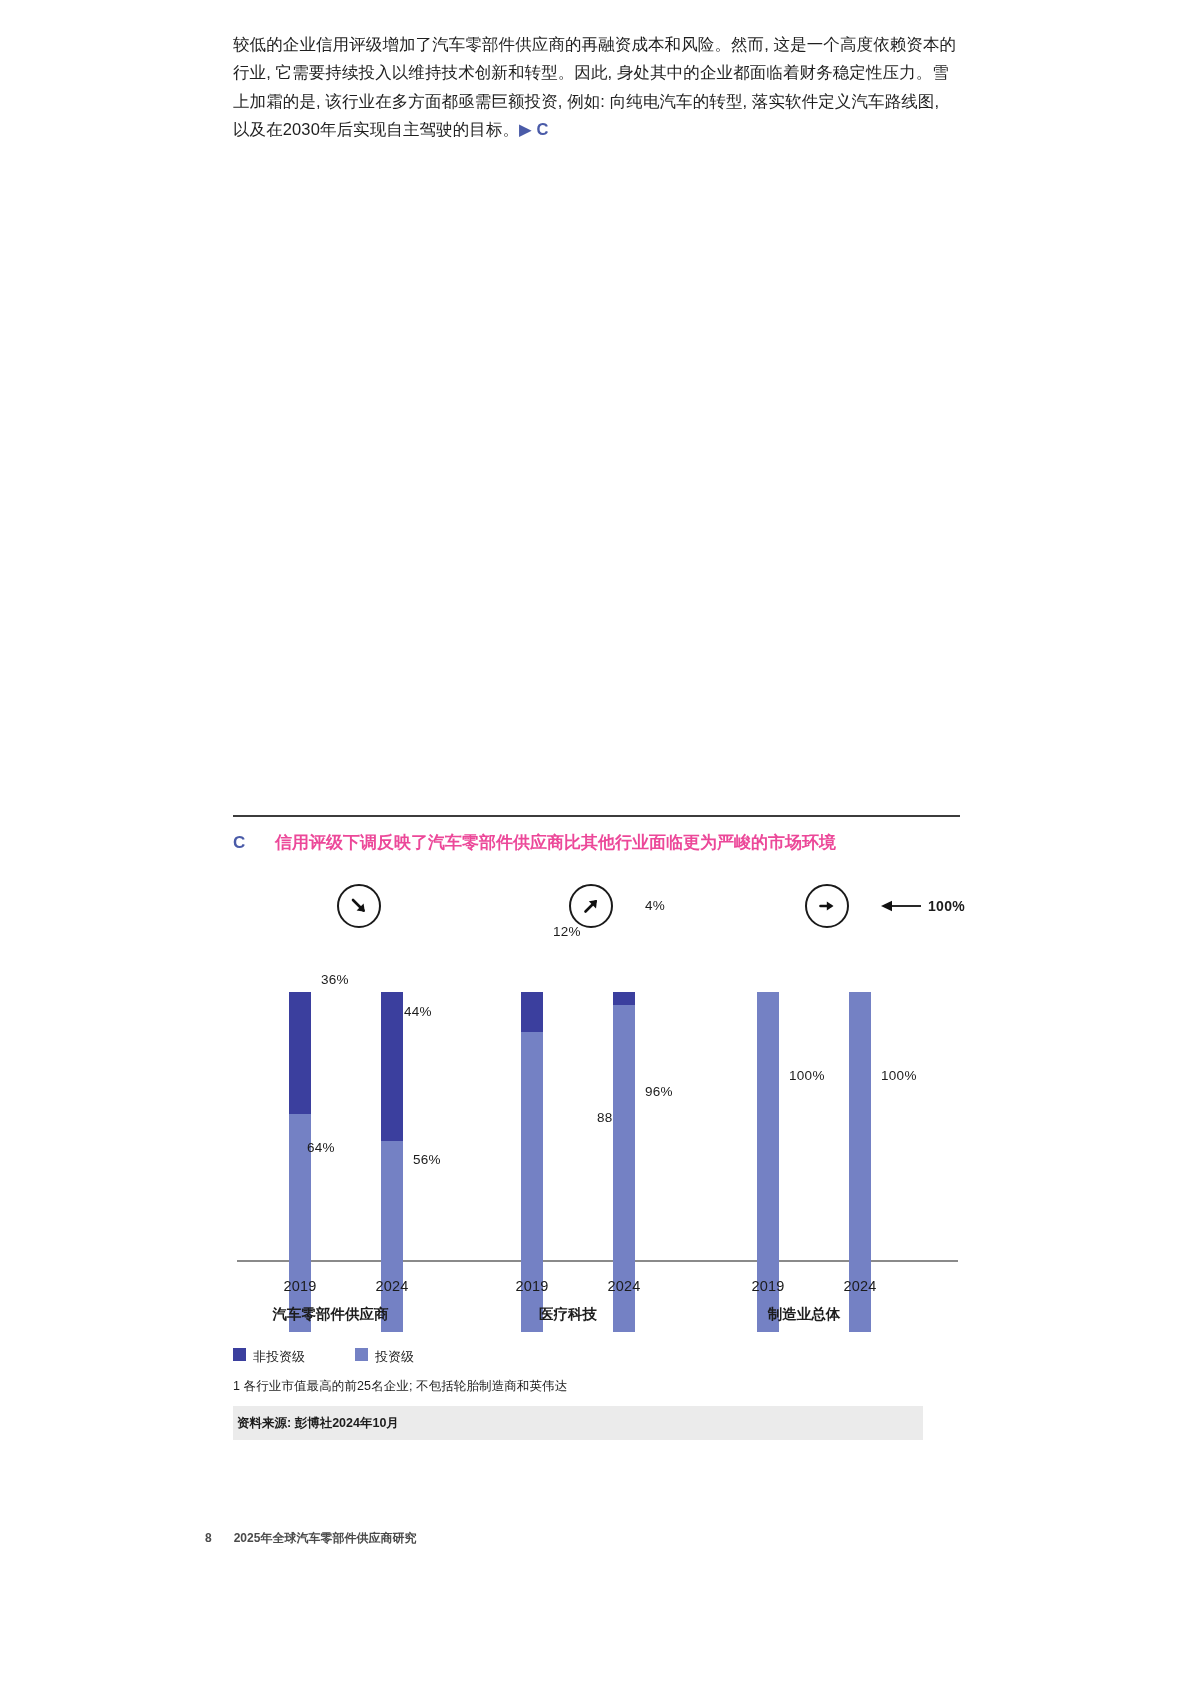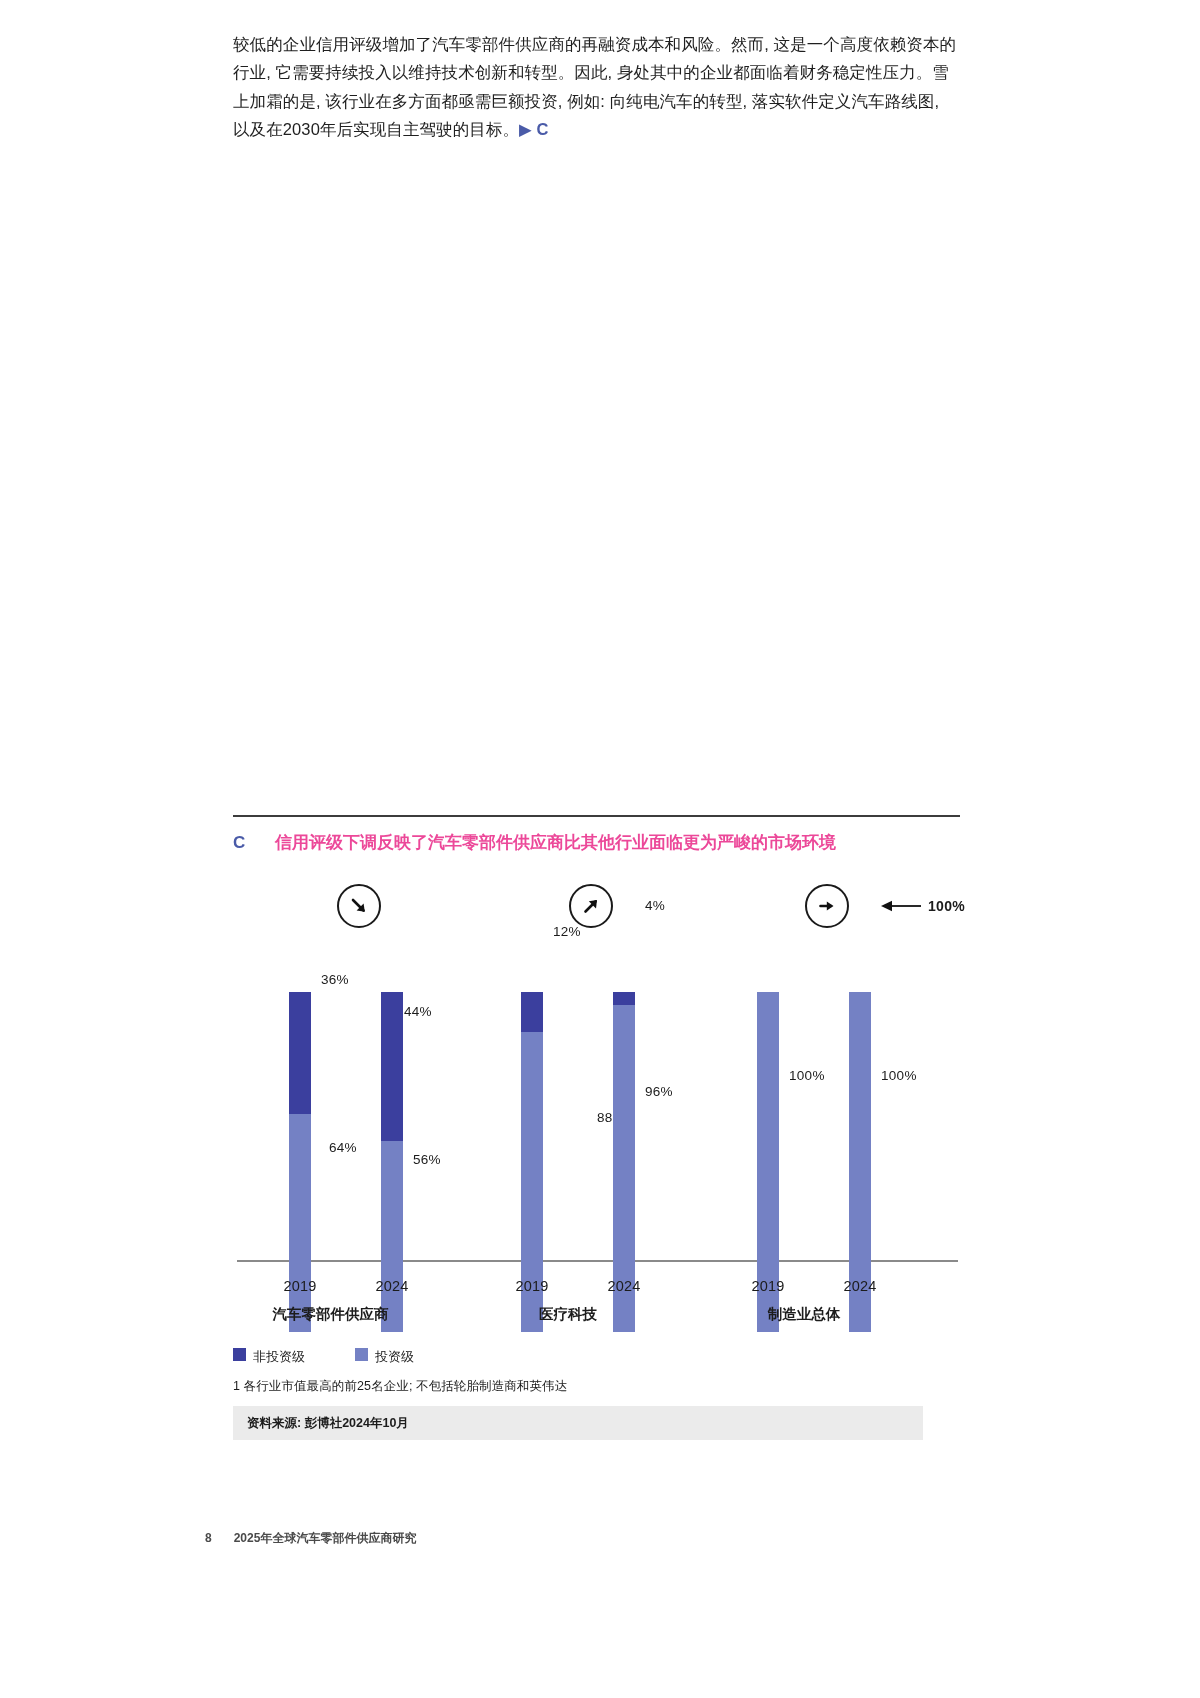--- a/index.html
+++ b/index.html
@@ -221,21 +221,21 @@
     top: 1406px;
     width: 690px;
     height: 34px;
     background: #ebebeb;
     display: flex;
     align-items: center;
   }
   .source-text {
     font-size: 12.5px;
     color: #1c1c1c;
-    padding-left: 14px;
+    padding-left: 4px;
     font-weight: bold;
   }
 
   
   .footer {
     position: absolute;
     left: 205px;
     top: 1530px;
     display: flex;
     align-items: baseline;
@@ -281,21 +281,21 @@
           <path d="M6 6 L16.5 16.5" stroke="#111" stroke-width="2.6" stroke-linecap="round" fill="none"></path>
           <path d="M17.8 17.8 L9.6 16.6 L16.6 9.6 Z" fill="#111"></path>
         </svg>
       </div>
 
       <div class="bar" style="left:56px; height:340px;">
         <div class="seg seg-noninv" style="height:122.4px;"></div>
         <div class="seg seg-inv" style="height:217.6px;"></div>
       </div>
       <div class="vlabel" style="left:88px; top:70px;">36%</div>
-      <div class="vlabel" style="left:96px; top:238px;">64%</div>
+      <div class="vlabel" style="left:74px; top:238px;">64%</div>
 
       <div class="bar" style="left:148px; height:340px;">
         <div class="seg seg-noninv" style="height:149.6px;"></div>
         <div class="seg seg-inv" style="height:190.4px;"></div>
       </div>
       <div class="vlabel" style="left:171px; top:82px;margin-top:20px;">44%</div>
       <div class="vlabel" style="left:180px; top:250px;">56%</div>
 
       <div class="xtick" style="left:37px;">2019</div>
       <div class="xtick" style="left:129px;">2024</div>

